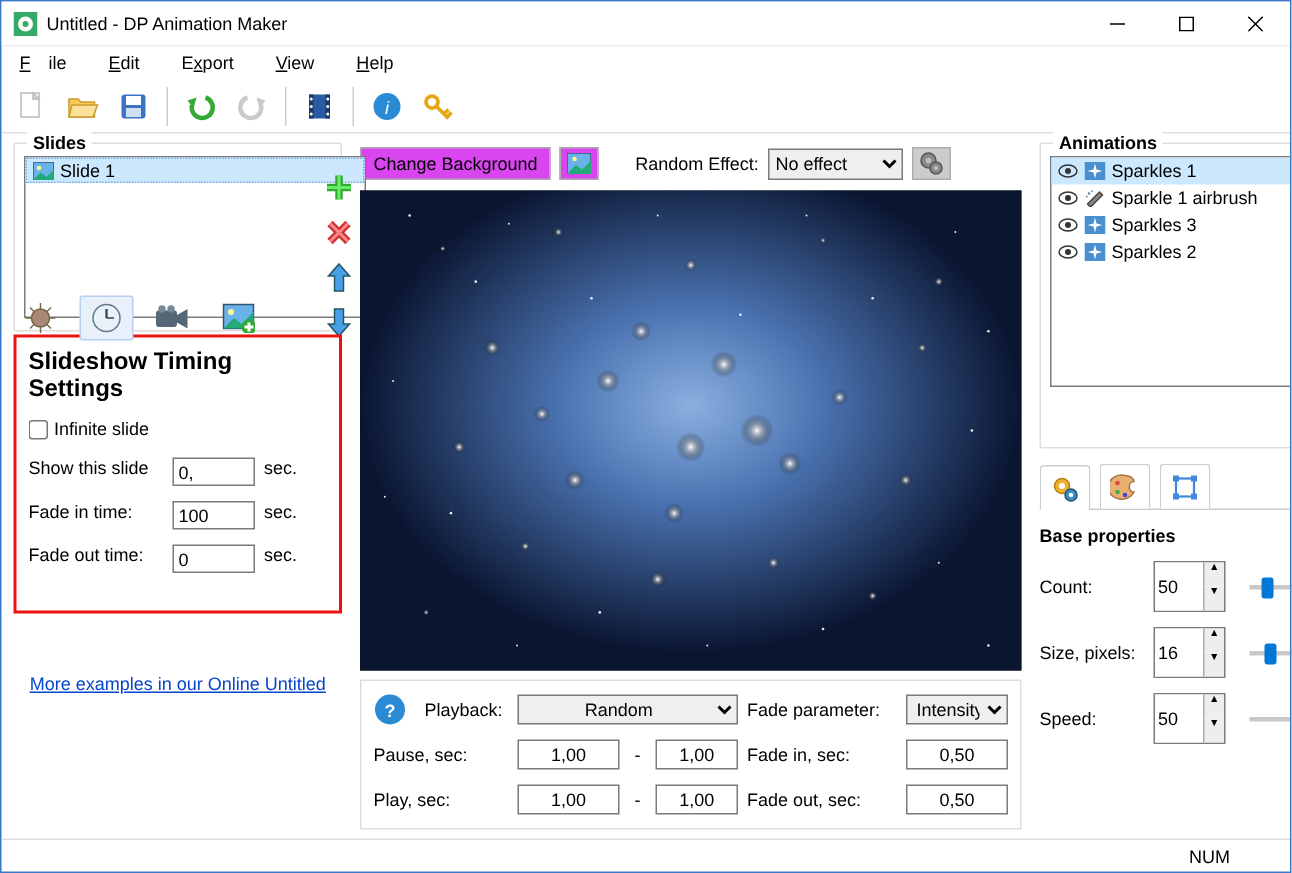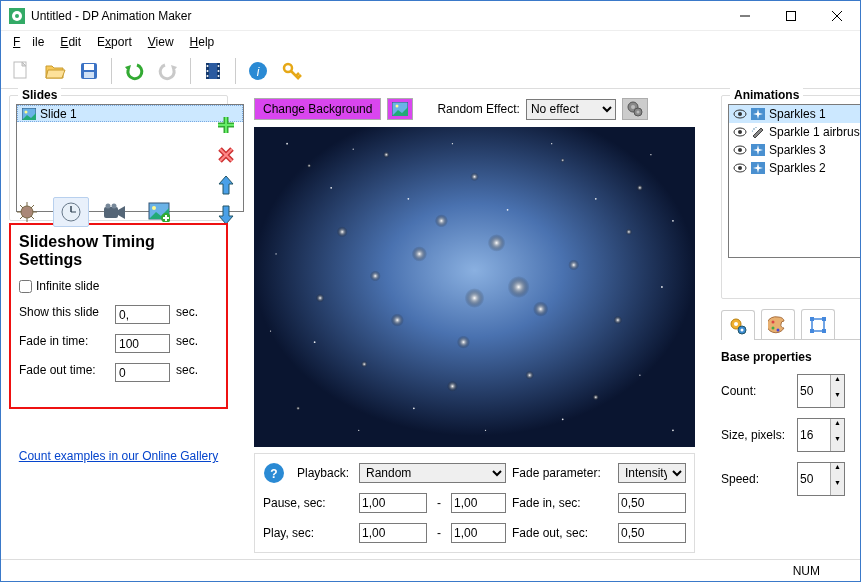--- a/index.html
+++ b/index.html
@@ -1,26 +1,26 @@
 <!DOCTYPE html>
 <html><head>
 <meta charset="utf-8">
 <style>
 * { box-sizing: border-box; margin: 0; padding: 0; font-family: "Segoe UI", Tahoma, sans-serif; font-size: 12px; }
 body { background: #fff; width: 861px; height: 582px; overflow: hidden; border: 1px solid #3a79c9; }
 .titlebar { height: 30px; display: flex; align-items: center; padding: 0 0 0 8px; background: #fff; border-bottom: 1px solid #eee; }
 .titlebar .app-icon { width: 16px; height: 16px; margin-right: 6px; }
 .titlebar .title { flex: 1; }
 .winbtn { width: 46px; height: 30px; display: flex; align-items: center; justify-content: center; }
-.menubar { height: 22px; display: flex; gap: 4px; padding: 2px 6px; align-items: center; }
+.menubar { height: 22px; display: flex; gap: 16px; padding: 2px 6px; align-items: center; }
 .menubar span { padding: 2px 6px; }
 .toolbar { height: 36px; display: flex; align-items: center; gap: 6px; padding: 2px 6px; border-bottom: 1px solid #ddd; }
 .toolbar .sep { width: 1px; height: 26px; background: #ccc; margin: 0 2px; }
 .tbtn { width: 28px; height: 28px; display: flex; align-items: center; justify-content: center; border: 1px solid transparent; border-radius: 2px;}
-.main { display: flex; height: 470px; gap: 14px; }
+.main { display: flex; height: 470px; }
 .left { width: 235px; padding: 6px 8px; position: relative; }
 .center { flex: 1; padding: 6px 4px; display:flex; flex-direction:column;}
 .right { width: 194px; padding: 6px 8px; }
 .groupbox { position: relative; border: 1px solid #ddd; border-radius: 2px; padding: 8px 6px 6px 6px; }
 .groupbox-label { position: absolute; top: -8px; left: 8px; background: #fff; padding: 0 4px; font-weight: bold; }
 .slides-list { border: 1px solid #7a7a7a; height: 108px; background: #fff; }
 .slide-item { height: 17px; background: #cce8ff; border: 1px dotted #7aa9e0; display:flex; align-items:center; padding-left:4px; gap:4px;}
 .sidebtns { position:absolute; left: 205px; top: 18px; display:flex; flex-direction:column; gap:8px;}
 .sidebtn { width:22px; height:22px; display:flex; align-items:center; justify-content:center;}
 .tab-row { display:flex; gap:8px; margin-top:8px;}
@@ -32,21 +32,21 @@
 .chk input { width:13px; height:13px;}
 .row { display:flex; gap:6px; margin-bottom:10px;}
 .row label { width:90px;}
 .row input[type=text] { width:55px; border:1px solid #7a7a7a; padding:1px 3px; height:19px;}
 .link { color:#0645cc; text-decoration:underline; display:block; text-align:center; margin-top:40px;}
 .center-top { display:flex; align-items:center; gap:6px; height:28px; margin-bottom:4px;}
 .center-top .btn { border:1px solid #adadad; background:#d946ef; padding:2px 8px; height:22px; display:flex; align-items:center;}
 .center-top select { border:1px solid #7a7a7a; height:21px; width:90px;}
 .preview { flex:1; background:#000; display:flex; align-items:center; justify-content:center; position:relative; min-height:310px;}
 .playback { border:1px solid #ddd; padding:6px 8px; margin-top:6px; display:grid; grid-template-columns: 28px 56px 68px 12px 55px 100px 68px; grid-auto-rows: 26px; align-items:center; gap:4px 6px;}
-.playback select, .playback input { border:1px solid #7a7a7a; height:20px; padding:0 2px; width:100%;}
+.playback select, .playback input { border:1px solid #7a7a7a; height:20px; padding:0 2px; width:100%;text-align:center;}
 .playback .q { grid-row:1; grid-column:1;}
 .anims { border:1px solid #7a7a7a; height:154px; background:#fff;}
 .anim-row { height:18px; display:flex; align-items:center; gap:4px; padding-left:4px;}
 .anim-row.selected { background:#cce8ff;}
 .eye { width:14px; height:14px; display:inline-flex; align-items:center; justify-content:center;}
 .prop-tabs { display:flex; gap:6px; margin-top:10px; border-bottom:1px solid #ccc; padding-bottom:0;}
 .ptab { width:34px; height:30px; border:1px solid #ccc; border-bottom:none; border-radius:3px 3px 0 0; background:#fff; display:flex; align-items:center; justify-content:center;}
 .ptab.sel { background:#fff; position:relative; top:1px;}
 .props h4 { font-weight:bold; margin:10px 0 10px 0;}
 .prow { display:flex; align-items:center; gap:6px; margin-bottom:10px;}
@@ -257,21 +257,21 @@
         <label>Fade in time:</label>
         <input type="text" value="100" style="">
         <span>sec.</span>
       </div>
       <div class="row">
         <label>Fade out time:</label>
         <input type="text" value="0" style="">
         <span>sec.</span>
       </div>
     </div>
-    <a class="link" href="#">Count examples in our Online Gallery</a>
+    <a class="link" href="#">More examples in our Online Untitled</a>
   </div>
 
   <div class="center">
     <div class="center-top">
       <div class="btn">
           <span>Change Background</span>
         </div>
       <div class="btn" style="width:26px;padding:0;justify-content:center;">
           <svg width="16" height="14">
             <rect width="16" height="14" fill="#6ab2e7" stroke="#357"></rect>

